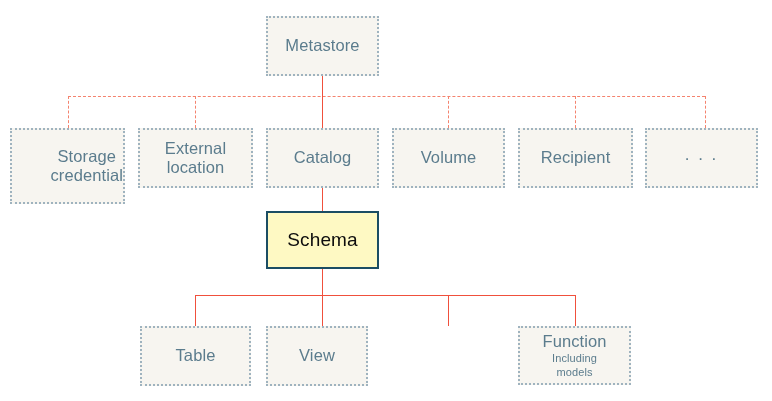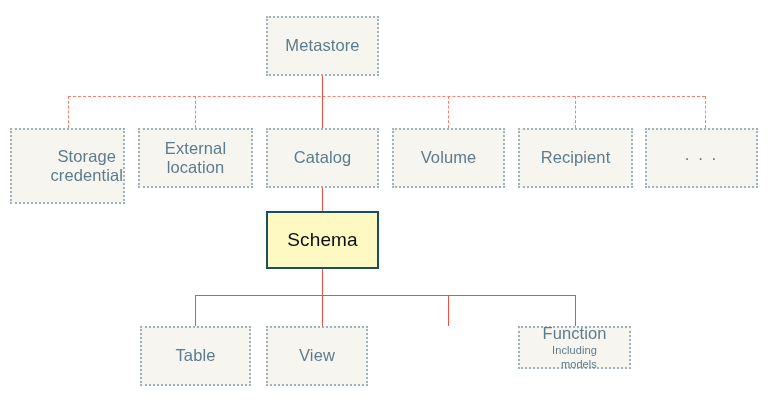--- a/index.html
+++ b/index.html
@@ -151,19 +151,19 @@
 
   <div class="node" style="left:140px; top:326px; width:111px; height:60px;">
     <span class="label">Table</span>
   </div>
 
   <div class="node" style="left:266px; top:326px; width:102px; height:60px;">
     <span class="label">View</span>
   </div>
 
 
-  <div class="node" style="left:518px; top:326px; width:113px; height:43px;text-align:right;">
+  <div class="node" style="left:518px; top:326px; width:113px; height:59px;">
     <span class="label">Function</span>
     <span class="sublabel">Including
 models</span>
   </div>
 
 </div>
 
 </body></html>

